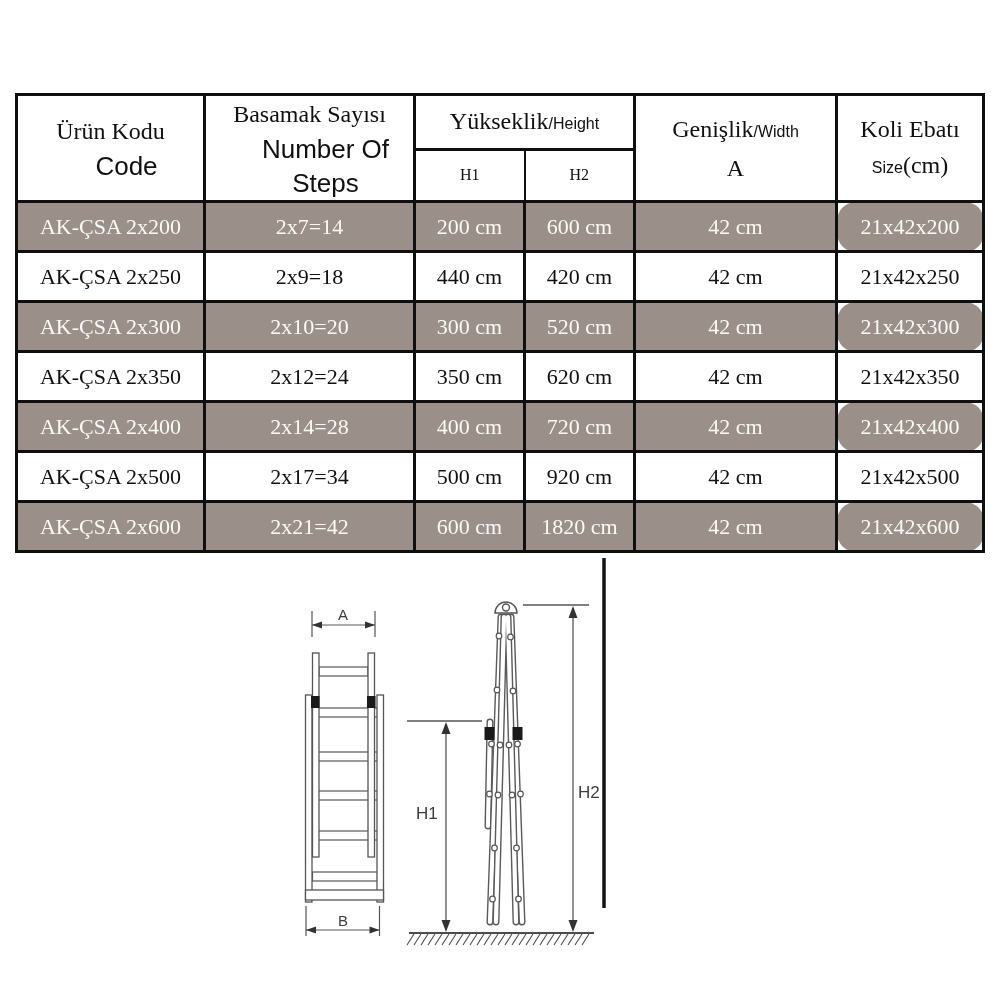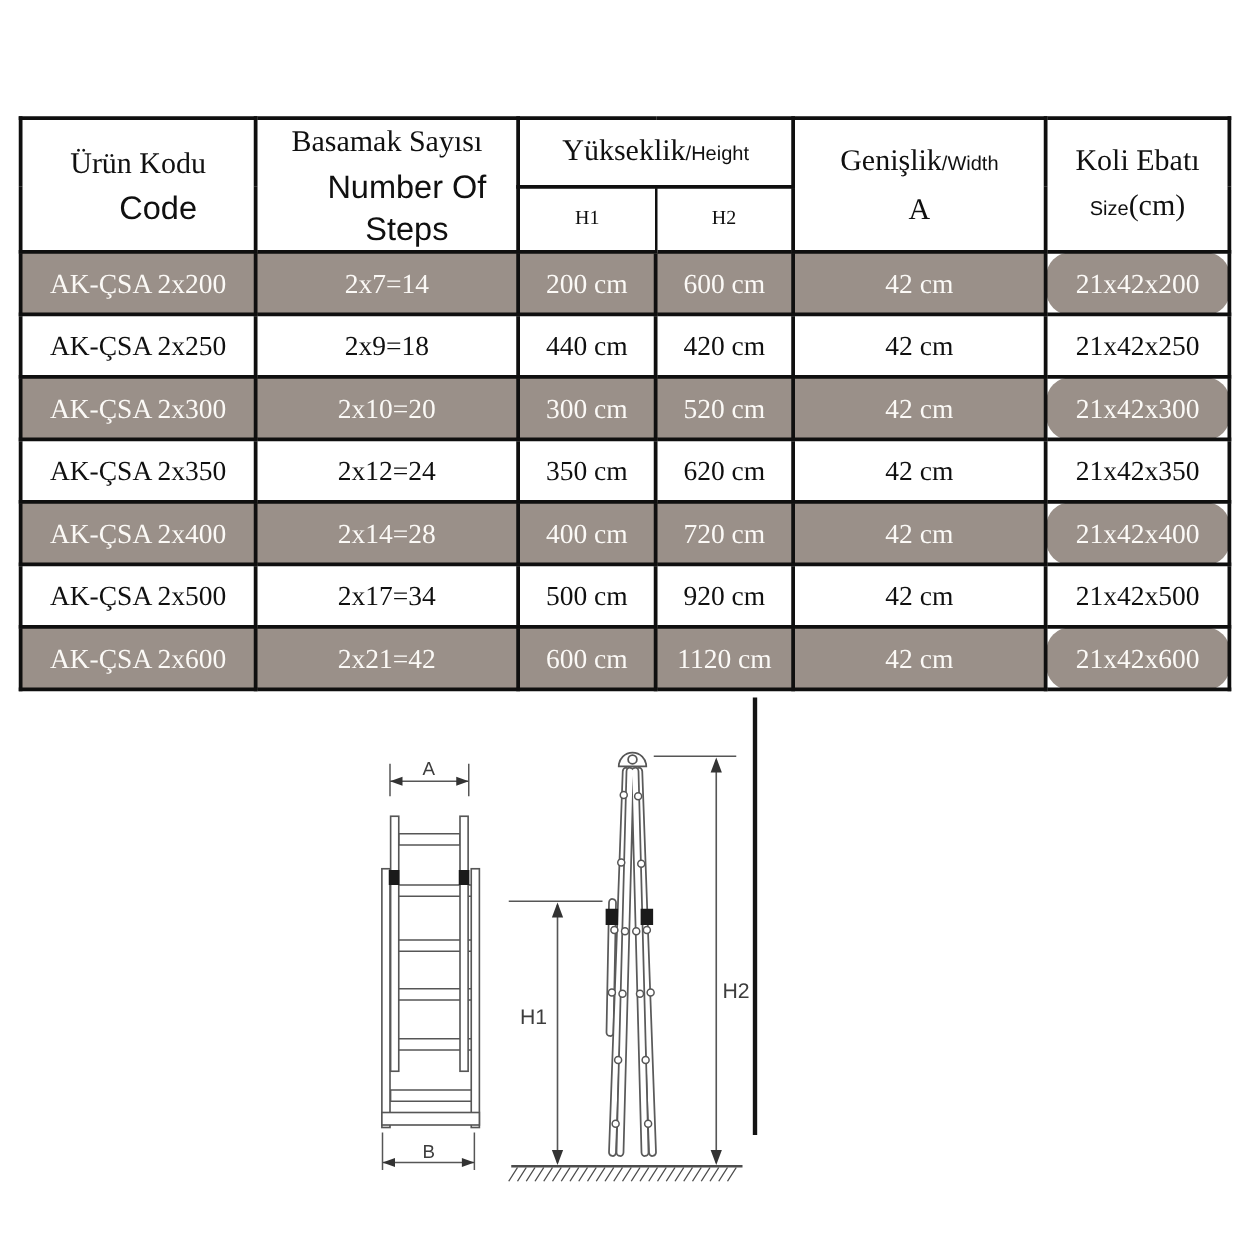--- a/index.html
+++ b/index.html
@@ -123,21 +123,21 @@
         <td>2x17=34</td>
         <td>500 cm</td>
         <td>920 cm</td>
         <td>42 cm</td>
         <td class="left">21x42x500</td>
       </tr>
       <tr>
         <td>AK-ÇSA 2x600</td>
         <td>2x21=42</td>
         <td>600 cm</td>
-        <td>1120 cm</td>
+        <td>1820 cm</td>
         <td>42 cm</td>
         <td class="left">21x42x600</td>
       </tr>
     </tbody>
   </table>
 
   <svg class="diagram" width="344" height="412" viewBox="278 548 344 412" xmlns="http://www.w3.org/2000/svg">
 
     <g stroke="#565656" fill="none" stroke-width="1.3">
 

